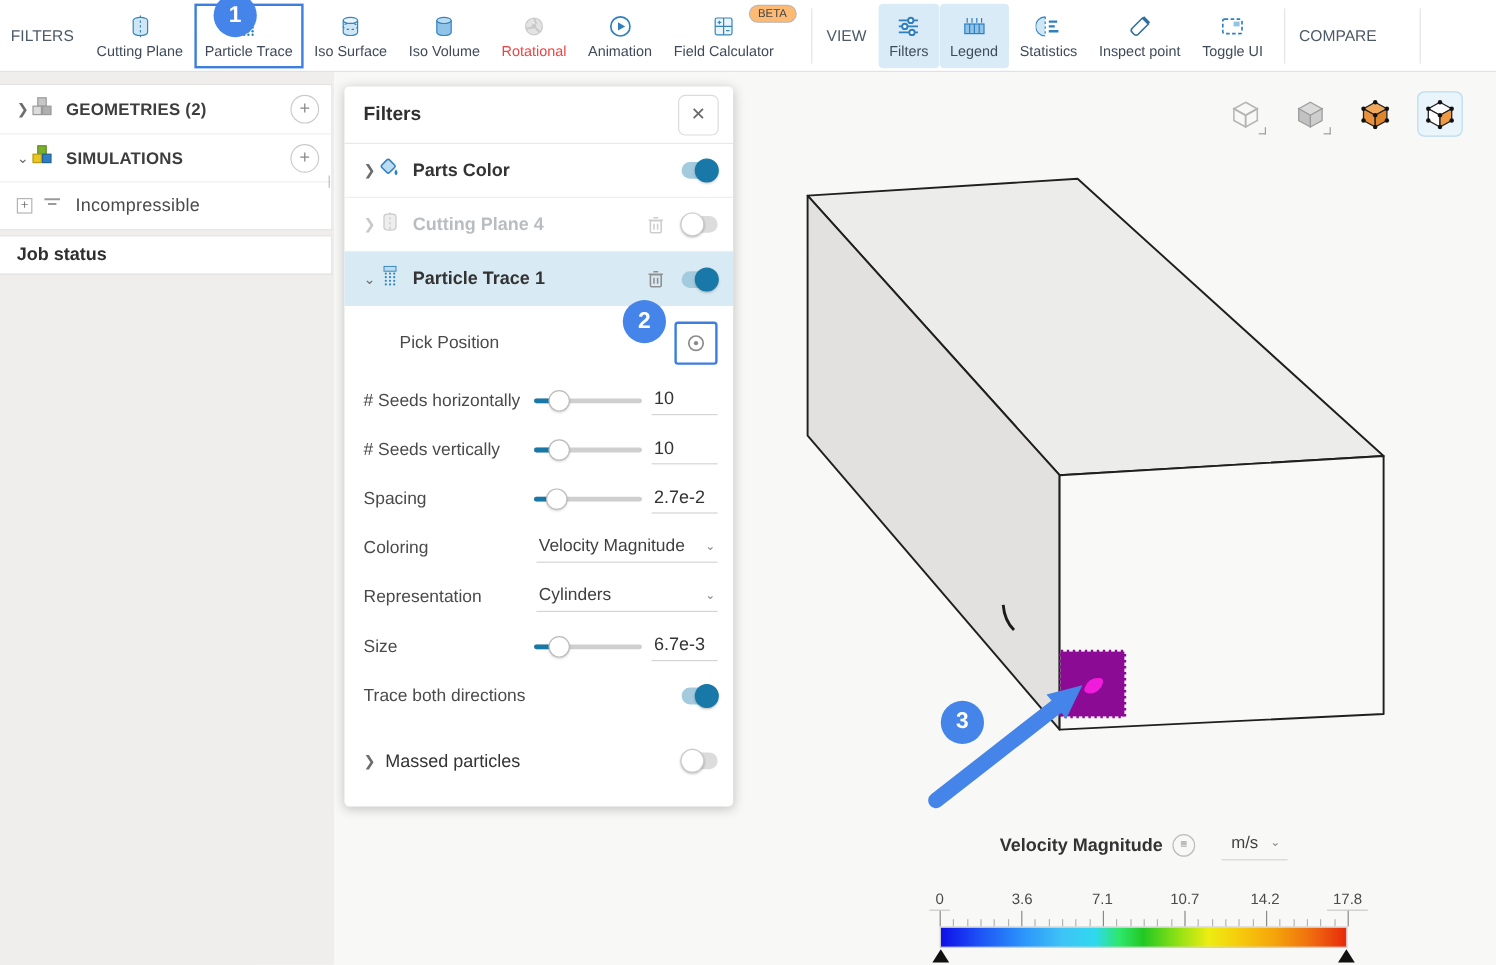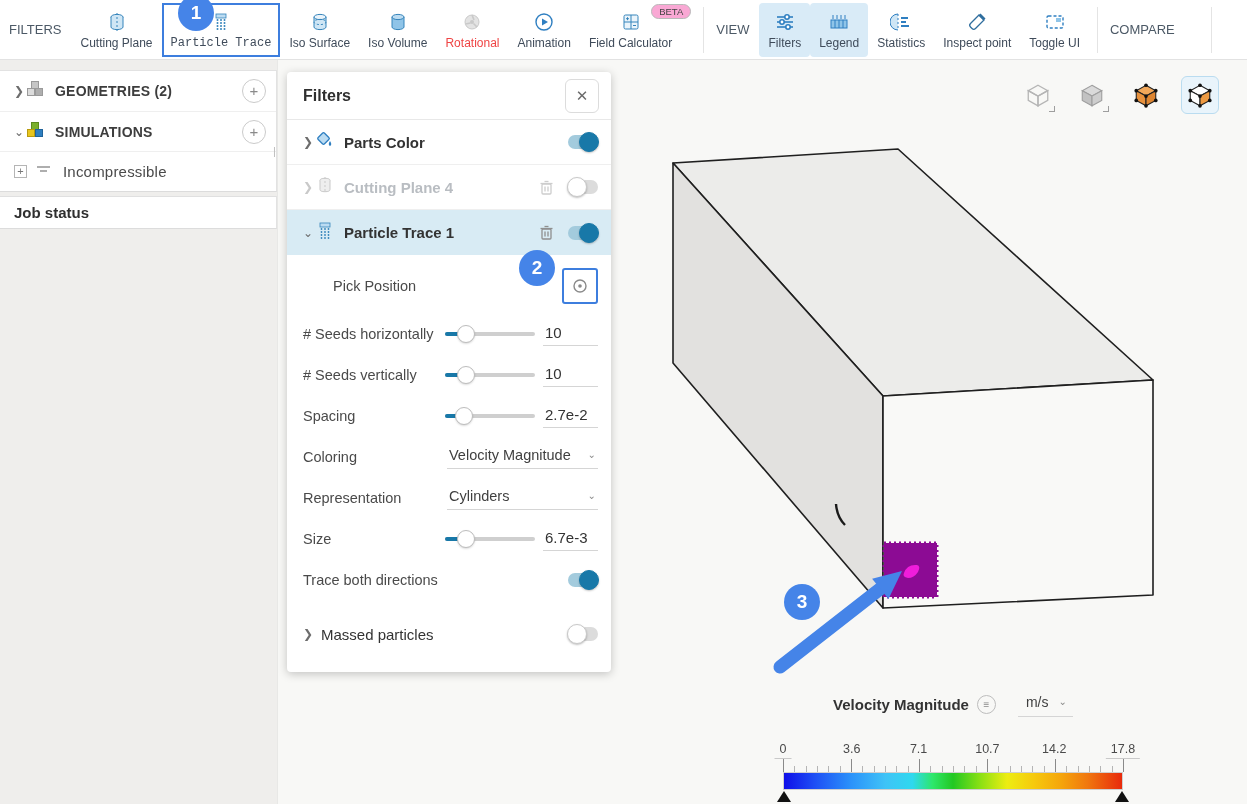--- a/index.html
+++ b/index.html
@@ -6,25 +6,25 @@
   html,body { width:1247px; height:804px; margin:0; overflow:hidden;
     font-family:"Liberation Sans", sans-serif; color:#3c3c3c; background:#f8f8f6; }
 
   
   .toolbar { position:absolute; left:0; top:0; width:1247px; height:60px; background:#fff;
     border-bottom:1px solid #e2e2e2; display:flex; align-items:center; padding:0 0 0 5px; z-index:30; }
   .tb-section-label { font-size:13px; color:#4c5966; margin:0 10px 0 4px; white-space:nowrap; }
   .tb-btn { position:relative; display:flex; flex-direction:column; align-items:center; justify-content:center;
     gap:3px; height:54px; padding:3px 7px; border:2px solid transparent; cursor:pointer; }
   .tb-btn .tb-label { font-size:12px; color:#3f4b5a; white-space:nowrap; }
-  .tb-btn.selected { border-color:#3d7ede;font-family:Liberation Mono, monospace; }
+  .tb-btn.selected { border-color:#3d7ede; }
   .tb-btn.active { background:#d9ebf7; border-radius:4px; }
   .tb-btn.disabled .tb-label { color:#ef4444; }
   .tb-sep { width:1px; height:46px; background:#e4e4e4; margin:0 8px; }
-  .beta-pill { position:absolute; top:-1px; right:-12px; background:#f9a8d4; border:1px solid #b9b9b9;
+  .beta-pill { position:absolute; top:-1px; right:-12px; background:#fdba74; border:1px solid #b9b9b9;
     border-radius:8px; font-size:9.5px; color:#444; padding:1px 7px; line-height:11px; }
   .tb-icon { height:24px; display:flex; align-items:flex-end; }
 
   
   .sidebar { position:absolute; left:0; top:60px; width:277px; height:744px; background:#efeeec; }
   .tree-card { position:absolute; left:0; top:10px; width:277px; background:#fff;
     border-top:1px solid #e2e2e2; border-bottom:1px solid #dcdcdc; border-right:1px solid #e2e2e2; }
   .tree-row { display:flex; align-items:center; height:40px; padding:0 10px 0 14px; background:#fff; }
   .tree-row + .tree-row { border-top:1px solid #efefef; }
   .tree-label { font-size:14px; font-weight:700; color:#3d3d3d; letter-spacing:.2px; margin-left:10px; flex:1; }

